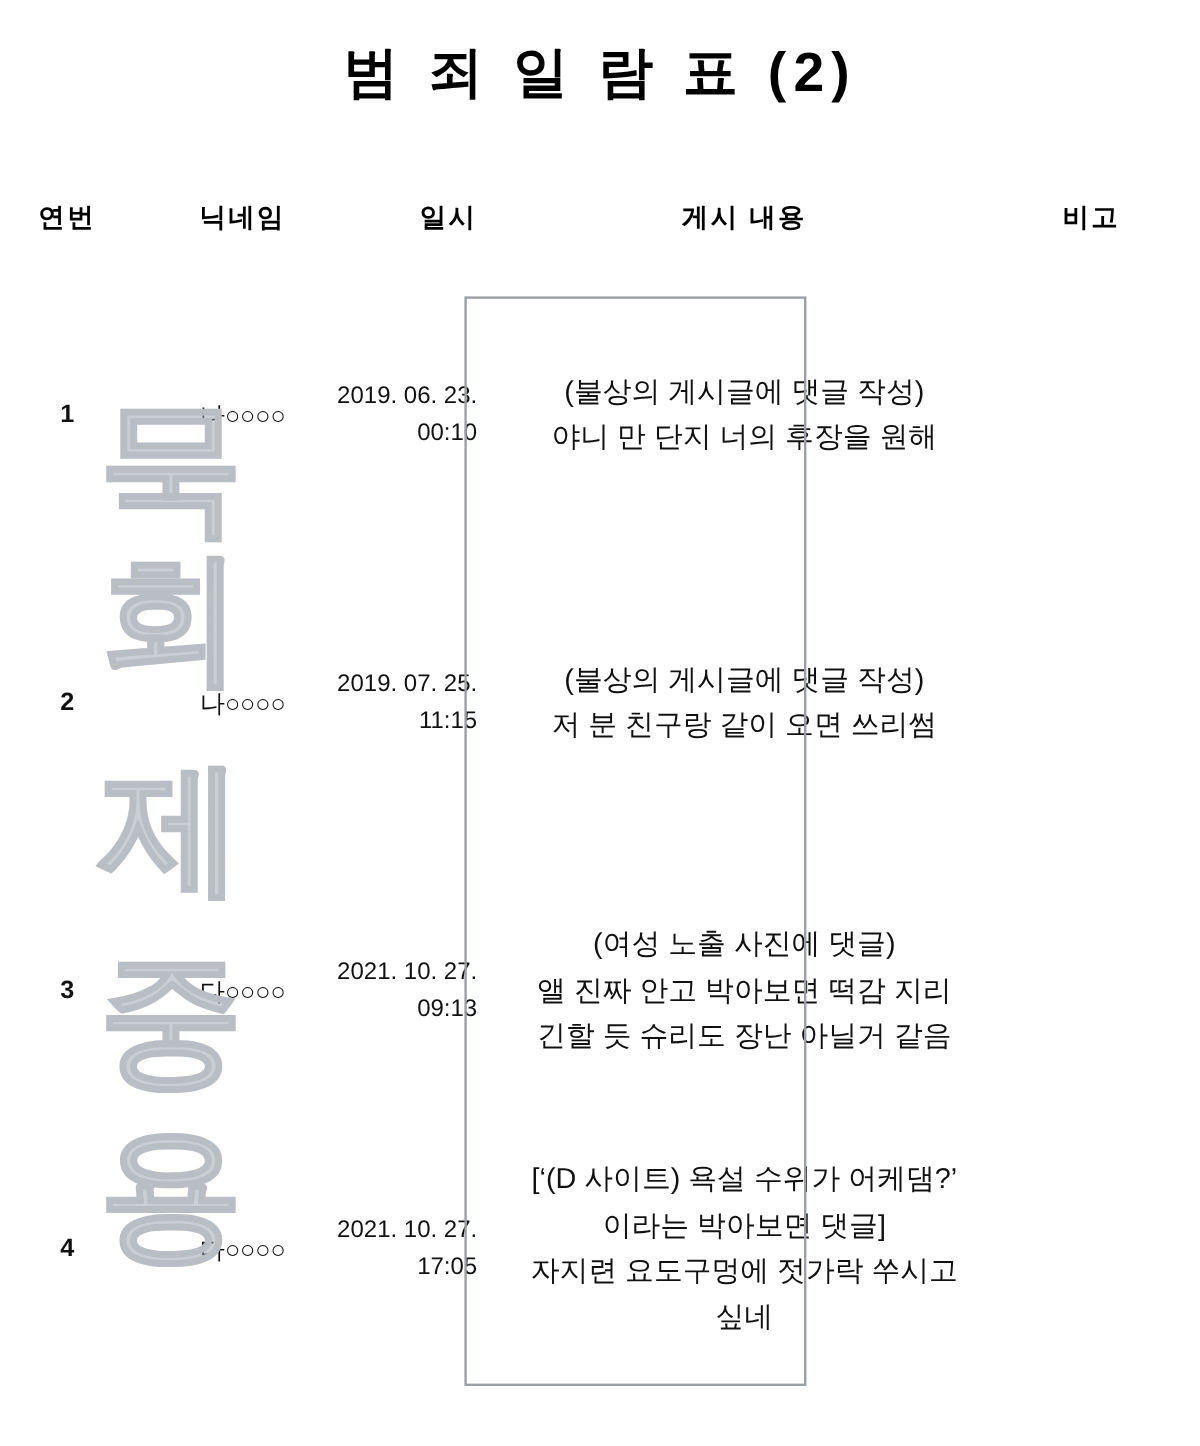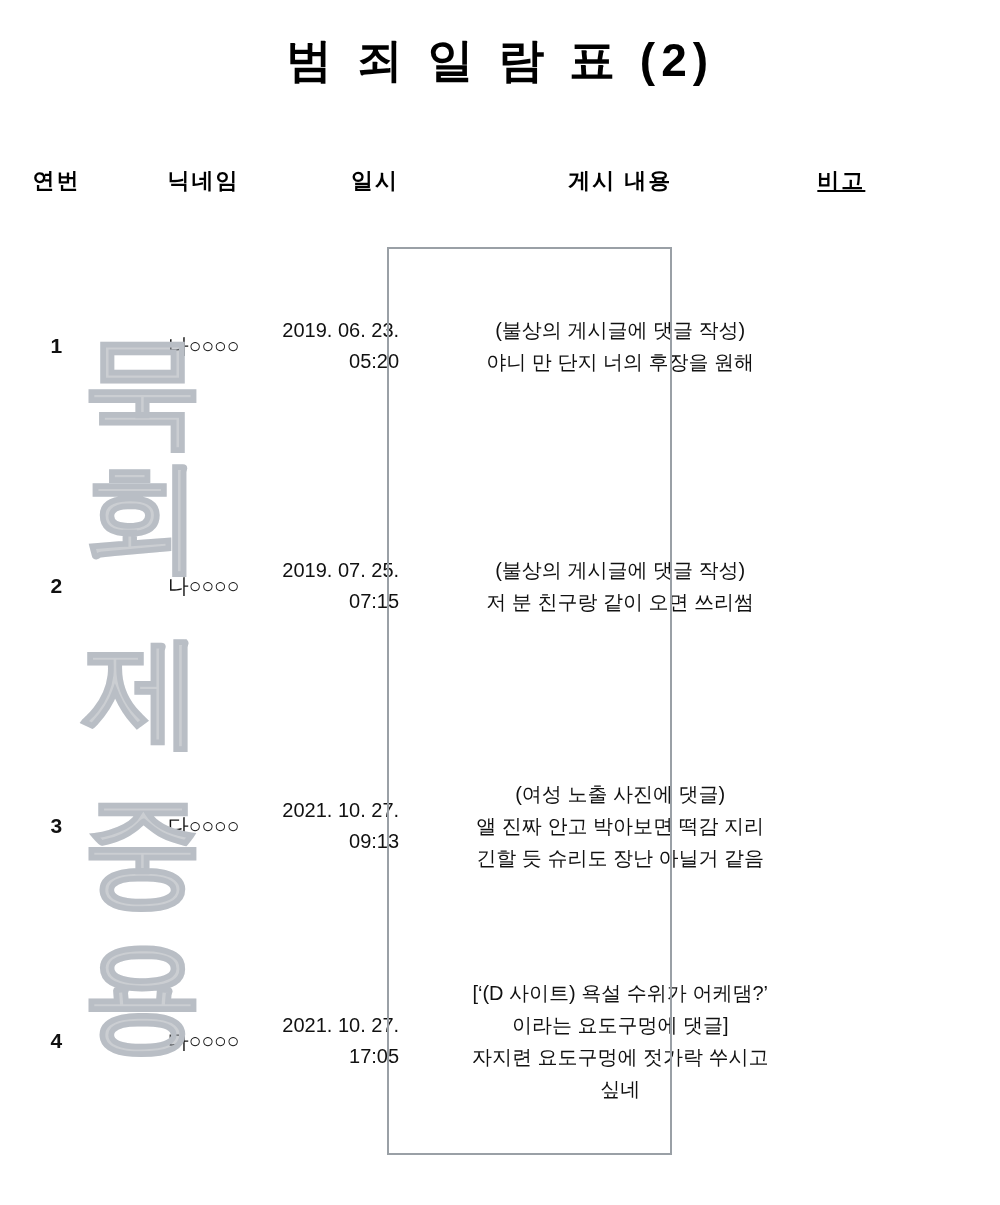--- a/index.html
+++ b/index.html
@@ -88,40 +88,40 @@
     font-size: 20px;
     color: #111;
     vertical-align: middle;
     padding: 0;
   }
 
   .col-no    { width: 118px; text-align: center; }
   .col-nick  { width: 130px; text-align: right; }
   .col-date  { width: 160px; text-align: right; padding-right: 6px !important; }
   .col-body  { width: 400px; text-align: center; padding-left: 18px !important; }
-  .col-note  { width: 192px; text-align: left; text-decoration: underline; }
+  .col-note  { width: 192px; text-align: center; }
 
   .row-no {
     font-size: 21px;
     font-weight: bold;
     text-align: center;
   }
   .nick {
     font-size: 21px;
     white-space: nowrap;
   }
   .date-line {
     font-size: 20px;
     white-space: nowrap;
     line-height: 1.55;
     text-align: right;
     margin-left: 36px;
   }
   .body-line {
-    font-size: 20px;
+    font-size: 24px;
     line-height: 1.6;
     white-space: nowrap;
   }
 
   .r1 td { height: 240px; }
   .r2 td { height: 240px; }
   .r3 td { height: 240px; }
   .r4 td { height: 190px; }
 
   .cellbox { display: block; }
@@ -144,39 +144,39 @@
       </tr>
     </thead>
     <tbody>
 
       <tr class="r1">
         <td class="col-no"><span class="row-no">1</span></td>
         <td class="col-nick"><span class="nick">나○○○○</span></td>
         <td class="col-date">
           <span class="cellbox">
             <span class="date-line">2019. 06. 23.</span><br>
-            <span class="date-line">05:20</span>
+            <span class="date-line">00:10</span>
           </span>
         </td>
         <td class="col-body">
           <span class="cellbox">
             <span class="body-line">(불상의 게시글에 댓글 작성)</span><br>
             <span class="body-line">야니 만 단지 너의 후장을 원해</span>
           </span>
         </td>
         <td class="col-note"><span></span></td>
       </tr>
 
       <tr class="r2">
         <td class="col-no"><span class="row-no">2</span></td>
         <td class="col-nick"><span class="nick">나○○○○</span></td>
         <td class="col-date">
           <span class="cellbox">
             <span class="date-line">2019. 07. 25.</span><br>
-            <span class="date-line">07:15</span>
+            <span class="date-line">11:15</span>
           </span>
         </td>
         <td class="col-body">
           <span class="cellbox">
             <span class="body-line">(불상의 게시글에 댓글 작성)</span><br>
             <span class="body-line">저 분 친구랑 같이 오면 쓰리썸</span>
           </span>
         </td>
         <td class="col-note"><span></span></td>
       </tr>
@@ -205,21 +205,21 @@
         <td class="col-nick"><span class="nick">다○○○○</span></td>
         <td class="col-date">
           <span class="cellbox">
             <span class="date-line">2021. 10. 27.</span><br>
             <span class="date-line">17:05</span>
           </span>
         </td>
         <td class="col-body">
           <span class="cellbox">
             <span class="body-line">[‘(D 사이트) 욕설 수위가 어케댐?’</span><br>
-            <span class="body-line">이라는 요도구멍에 댓글]</span><br>
+            <span class="body-line">이라는 박아보면 댓글]</span><br>
             <span class="body-line">자지련 요도구멍에 젓가락 쑤시고</span><br>
             <span class="body-line">싶네</span>
           </span>
         </td>
         <td class="col-note"><span></span></td>
       </tr>
 
     </tbody>
   </table>
 

